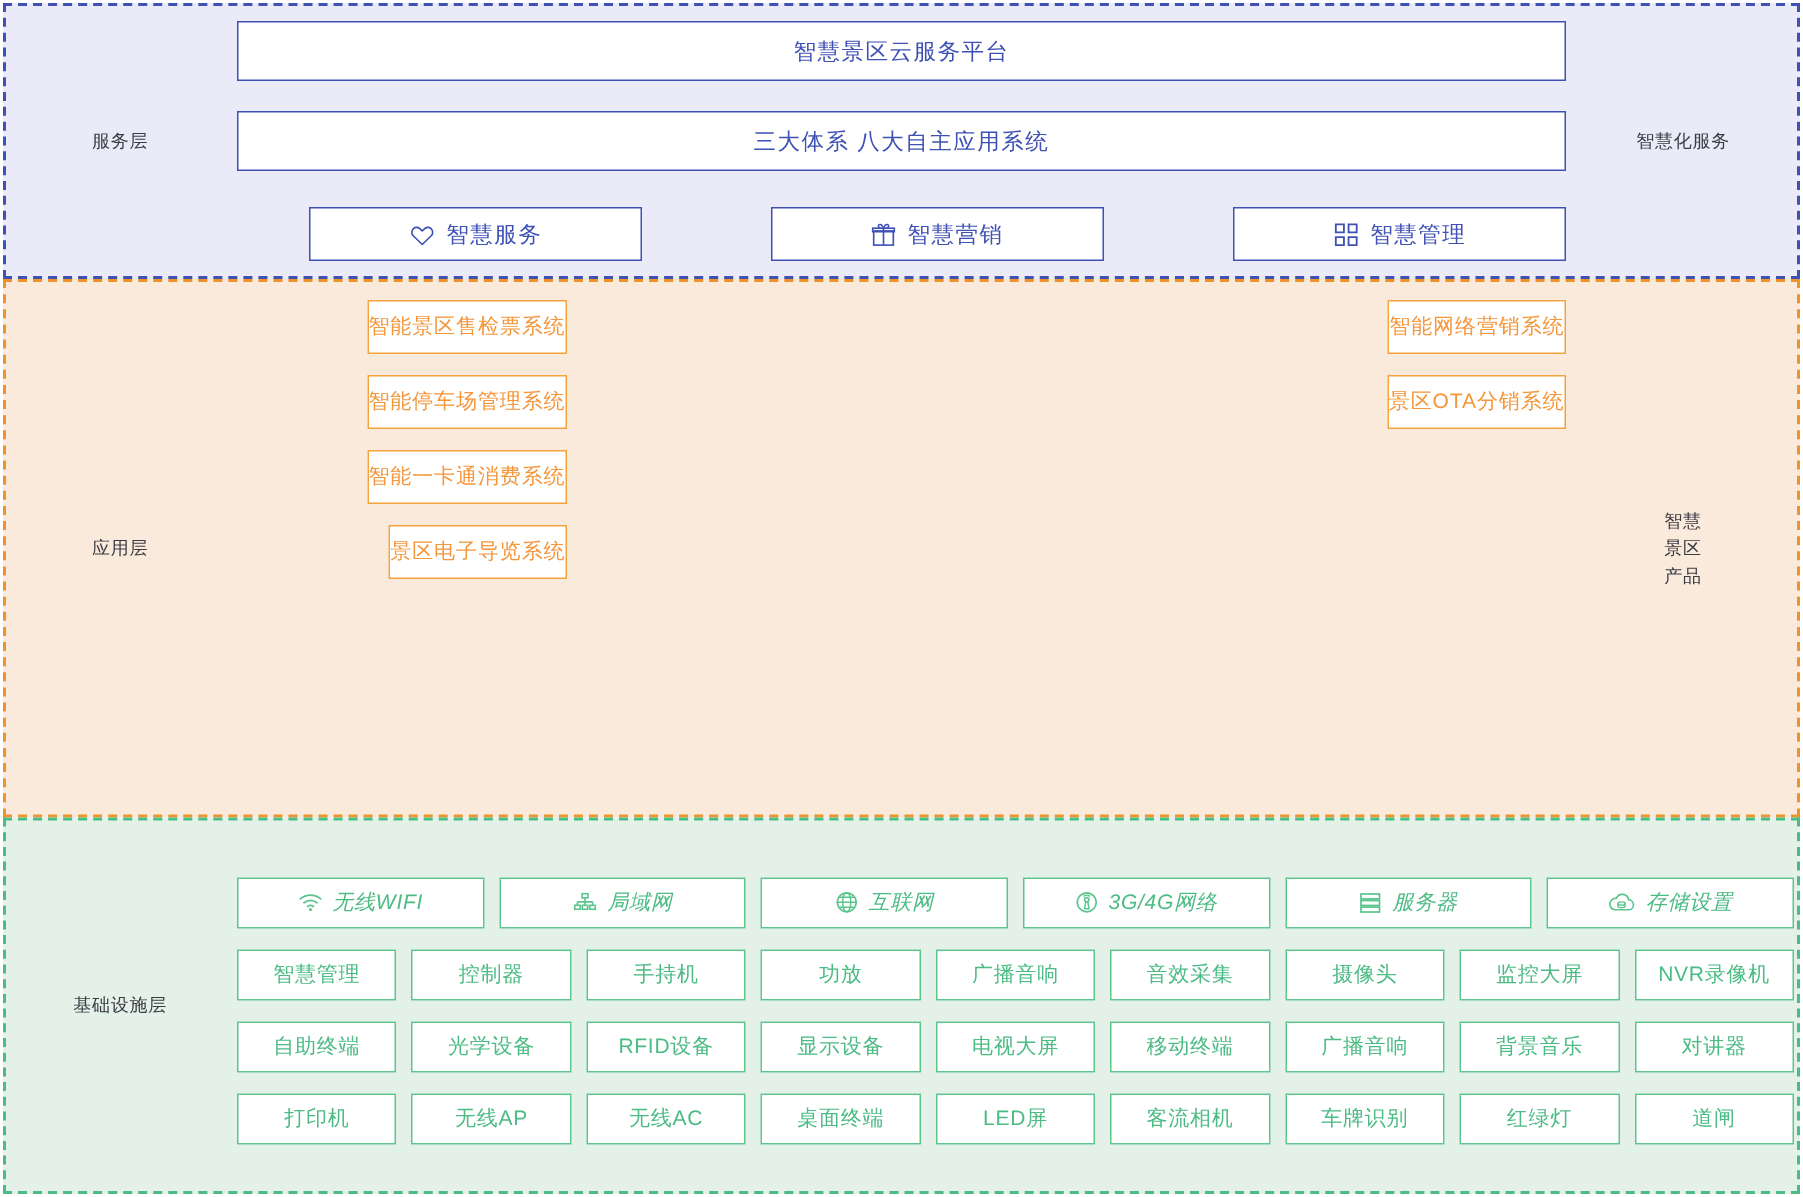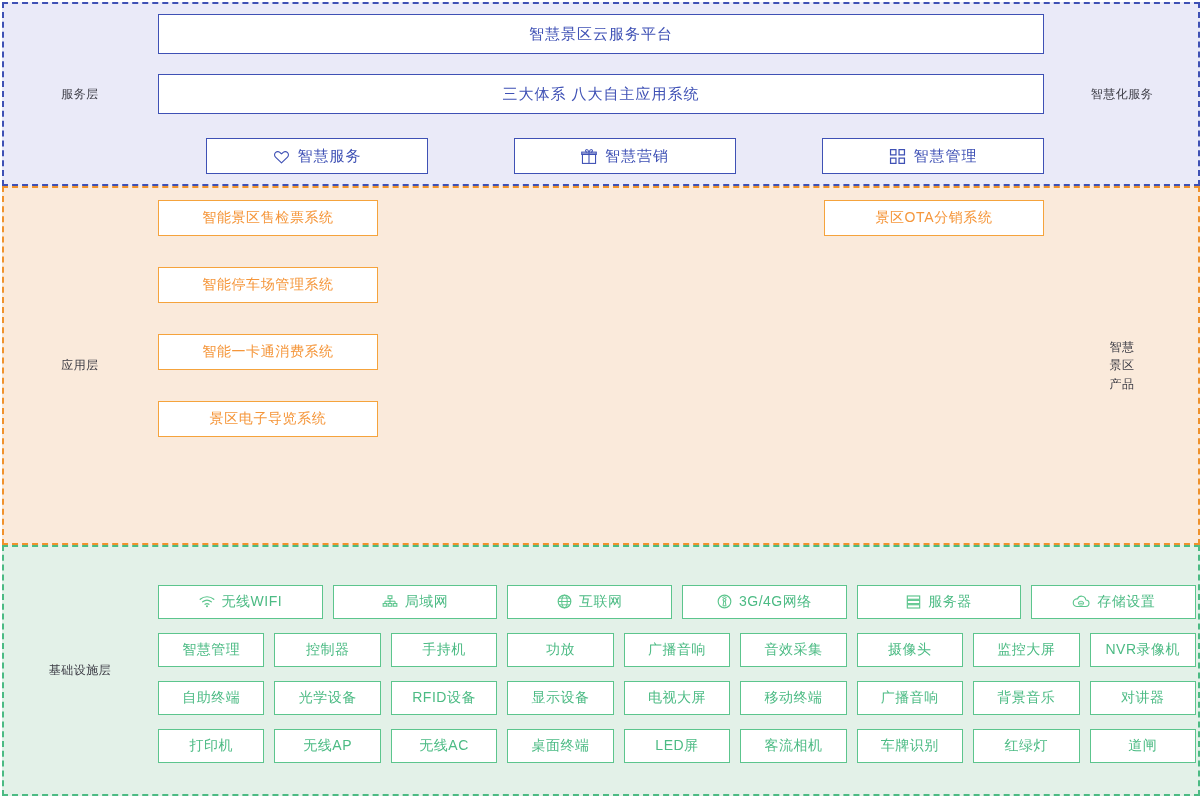--- a/index.html
+++ b/index.html
@@ -112,21 +112,22 @@
     justify-content: space-between;
     align-items: flex-start;
     padding: 12px 2px 0 2px;
     height: 100%;
     box-sizing: border-box;
   }
   .app-col {
     width: 220px;
     display: flex;
     flex-direction: column;
-    gap: 31px;
+    gap: 14px;
+    align-items: flex-end;
   }
   .app-box {
     height: 34px;
     background: #ffffff;
     border: 1px solid #f5a33c;
     display: flex;
     align-items: center;
     justify-content: center;
     font-size: 14px;
     color: #f5963a;
@@ -167,21 +168,21 @@
     border: 1px solid #5cc58d;
     display: flex;
     align-items: center;
     justify-content: center;
     gap: 7px;
     font-size: 14px;
     color: #4cbb84;
     letter-spacing: 0.5px;
     box-sizing: border-box;
   }
-  .infra-row-net .infra-box { flex: 1 1 0; }
+  .infra-row-net .infra-box { flex: 1 1 0; font-style: italic; }
   .infra-row-dev .infra-box { flex: 1 1 0; }
   .infra-box .ico { display: inline-flex; align-items: center; }
 
   svg { display: block; }
 </style>
 </head>
 <body>
 
 <div id="diagram">
 
@@ -239,20 +240,21 @@
       <div class="app-grid">
 
         <div class="app-col">
           <div class="app-box">智能景区售检票系统</div>
           <div class="app-box">智能停车场管理系统</div>
           <div class="app-box">智能一卡通消费系统</div>
           <div class="app-box">景区电子导览系统</div>
         </div>
 
         <div class="app-col">
+          <div class="app-box">智能网络营销系统</div>
           <div class="app-box">景区OTA分销系统</div>
         </div>
 
 
       </div>
     </div>
 
     <div class="side-label side-label-right">智慧
 景区
 产品</div>

